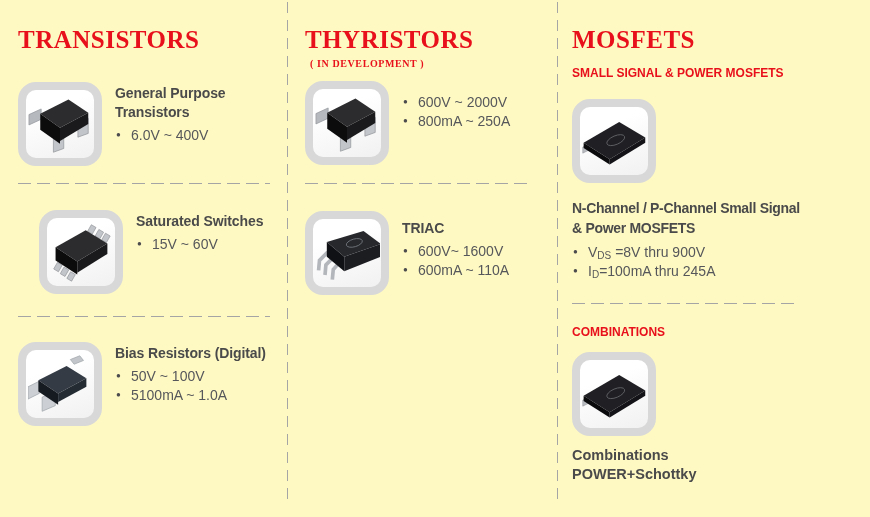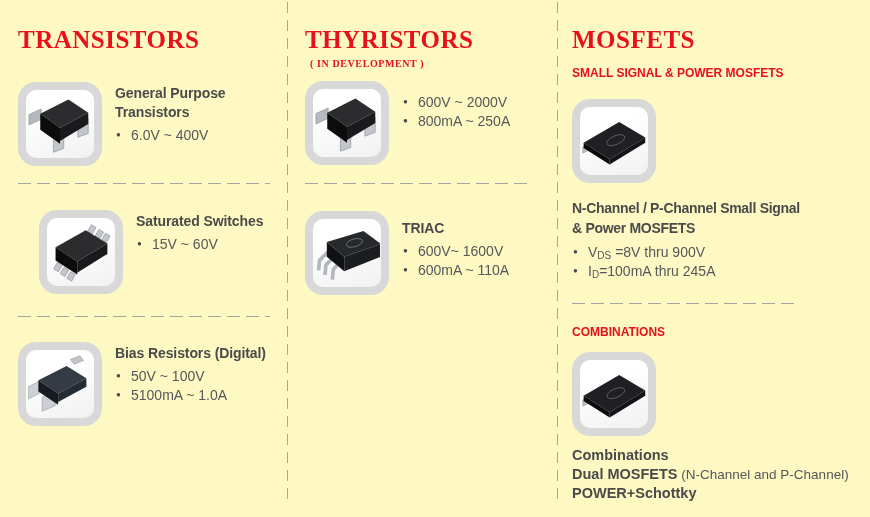--- a/index.html
+++ b/index.html
@@ -260,18 +260,17 @@
         <polygon points="2,36 10,32 10,39 2,43" fill="#b9bcc1" stroke="#8e9196" stroke-width="0.6"></polygon>
         <polygon points="3,31 44,7 74,25 33,50" fill="#202024"></polygon>
         <polygon points="3,31 33,50 33,56 3,37" fill="#0b0b0e"></polygon>
         <polygon points="33,50 74,25 74,31 33,56" fill="#141418"></polygon>
         <ellipse cx="40" cy="28" rx="11" ry="5" transform="rotate(-23 40 28)" fill="none" stroke="#5f6064" stroke-width="1"></ellipse>
       </svg>
     </div>
 
     <div class="combo-lines">
       <div>Combinations</div>
-      <div><span>Dual MOSFETS</span><span class="combo-normal"> (N-Channel and P-Channel)</span></div>
       <div>POWER+Schottky</div>
     </div>
   </div>
 
 </div>
 
 </body></html>

